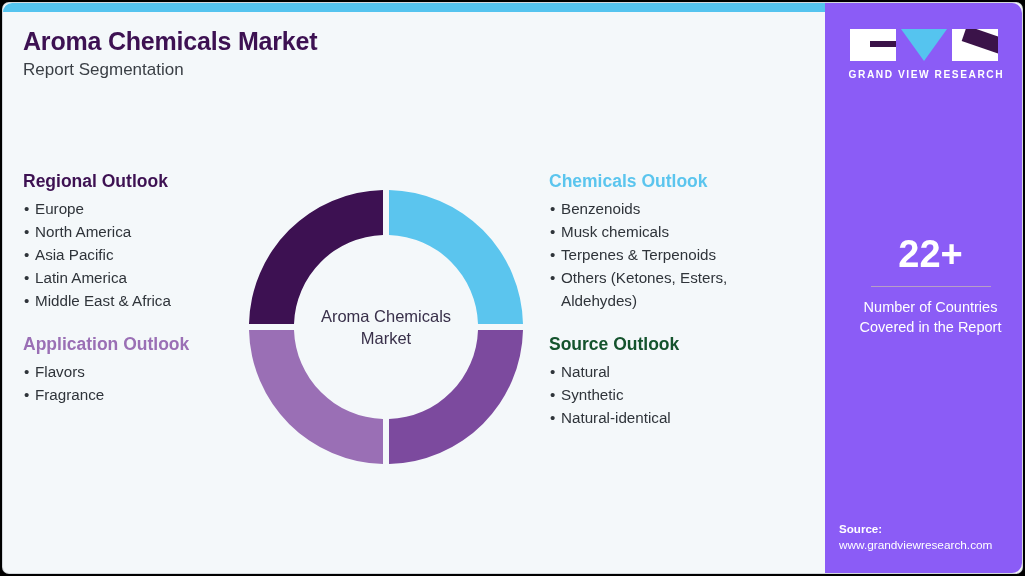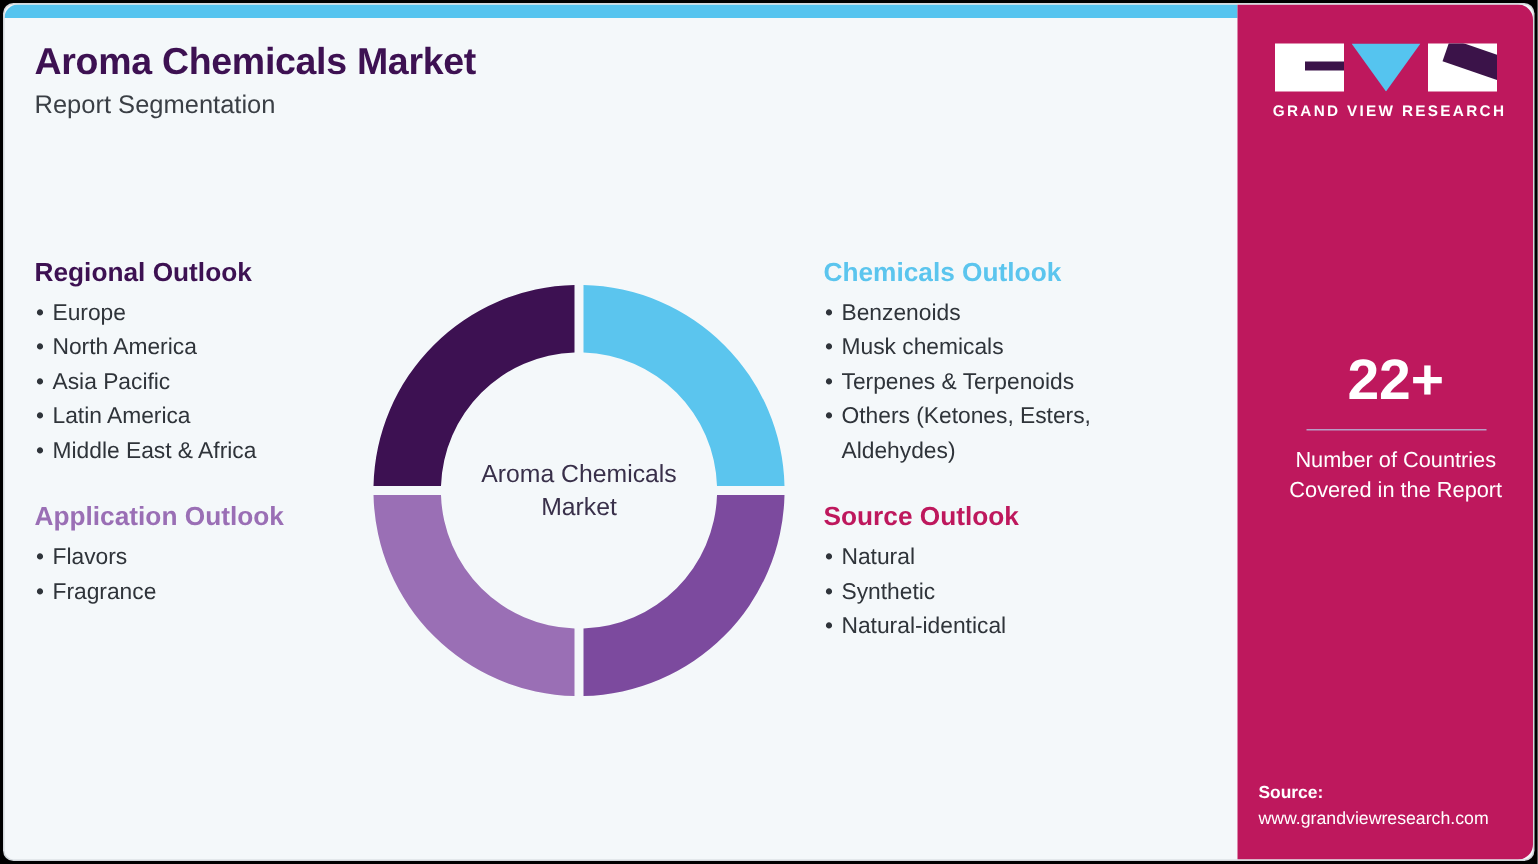--- a/index.html
+++ b/index.html
@@ -32,21 +32,21 @@
   }
   .col{position:absolute;}
   .col-left{left:20px;top:168px;width:215px;}
   .col-right{left:546px;top:168px;width:262px;}
   .grp-head{
     font-size:17.5px;font-weight:bold;margin:0 0 4px 0;line-height:1.25;
   }
   .grp-head.dark{color:#3d1152;}
   .grp-head.mid{color:#9a6fb5;}
   .grp-head.blue{color:#5bc5ee;}
-  .grp-head.deep{color:#be185d;}
+  .grp-head.deep{color:#14532d;}
   ul.items{list-style:none;margin:0 0 0 0;padding:0;}
   ul.items li{
     font-size:15.2px;color:#2f343a;line-height:1.52;
     padding-left:12px;position:relative;white-space:pre-wrap;
   }
   ul.items li:before{
     content:"\2022";position:absolute;left:1px;top:0;color:#2f343a;
   }
   ul.items li.cont:before{content:"";}
   .gap{height:22px;}
@@ -55,21 +55,21 @@
   .donut svg{display:block;}
   .donut-label{
     position:absolute;left:0;top:0;width:280px;height:280px;
     display:flex;flex-direction:column;align-items:center;justify-content:center;
     font-size:16.5px;color:#39304a;line-height:1.35;text-align:center;
     pointer-events:none;
   }
   
   .panel{
     position:absolute;right:0;top:0;width:197px;height:570px;
-    background:#be185d;border-top-right-radius:10px;border-bottom-right-radius:10px;
+    background:#8b5cf6;border-top-right-radius:10px;border-bottom-right-radius:10px;
   }
   .logo{position:absolute;left:50%;transform:translateX(-50%);top:26px;width:150px;}
   .logo-marks{display:flex;align-items:flex-start;justify-content:center;gap:5px;height:32px;}
   .mark{position:relative;width:46px;height:32px;}
   .mark-g{background:#ffffff;}
   .mark-g .notch{
     position:absolute;right:0;top:12px;width:26px;height:6px;background:#3b1349;
   }
   .mark-v{width:46px;height:32px;}
   .mark-r{background:#ffffff;overflow:hidden;}

